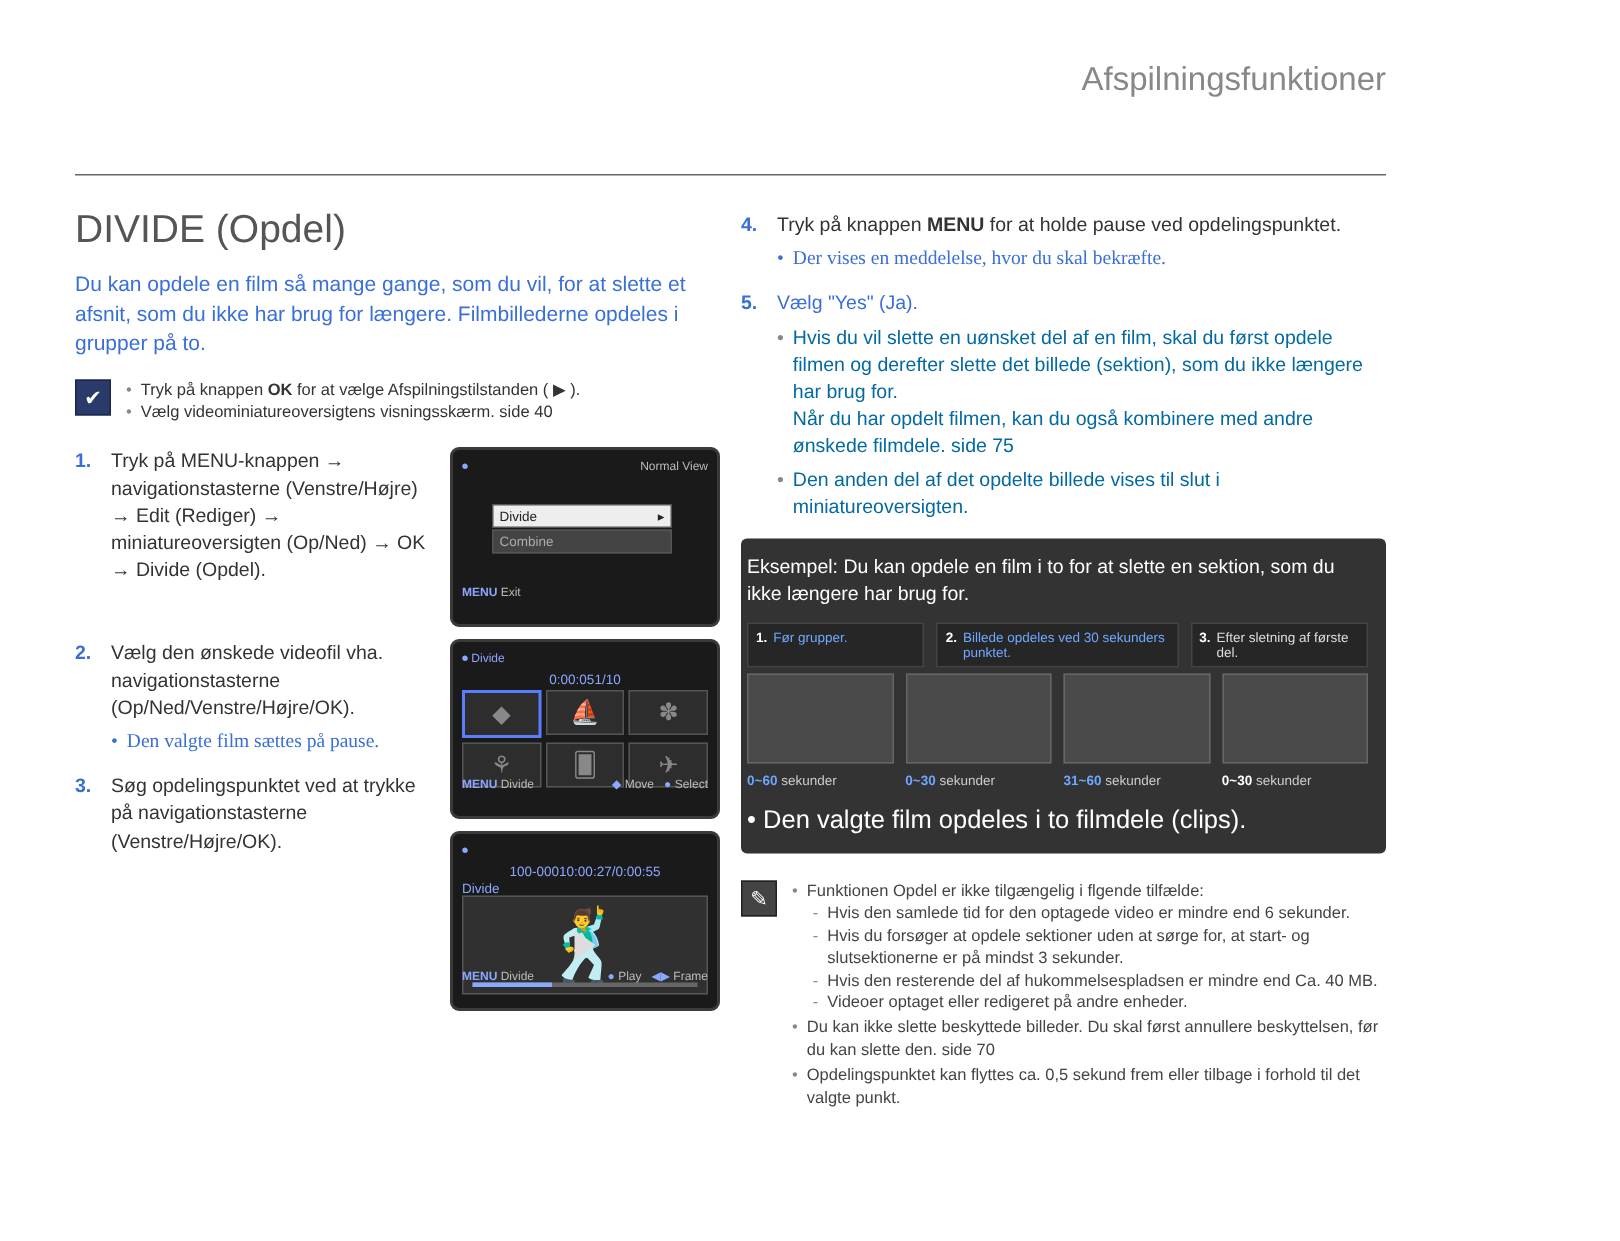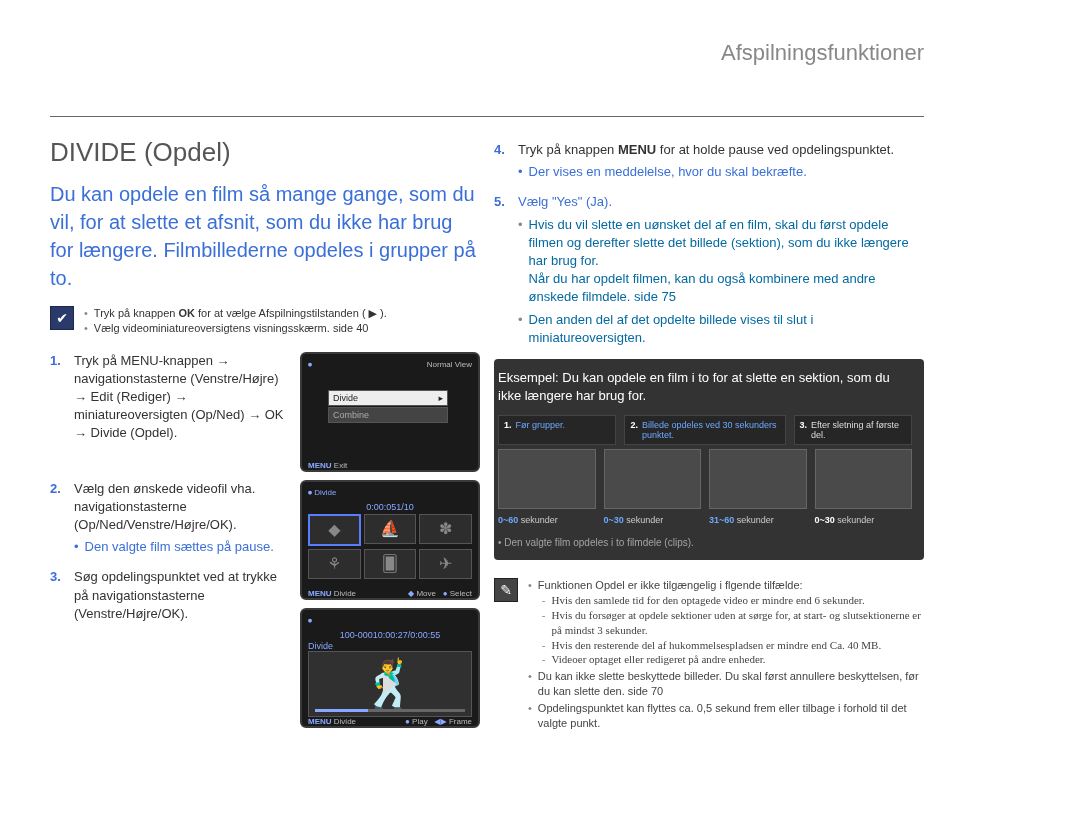--- a/index.html
+++ b/index.html
@@ -36,21 +36,21 @@
     min-width: 0;
   }
   h1.title {
     font-size: 26px;
     color: #555;
     font-weight: normal;
     margin: 10px 0 12px 0;
   }
   .intro {
     color: #3a6fd8;
-    font-size: 20px;
+    font-size: 14px;
     line-height: 1.4;
     margin-bottom: 14px;
   }
   .note-box {
     display: flex;
     gap: 10px;
     margin: 6px 0 16px 0;
   }
   .note-icon {
     width: 22px;
@@ -97,20 +97,21 @@
     width: 16px;
   }
   ol.steps > li .body {
     flex: 1;
   }
   .sub-bul {
     display: flex;
     gap: 6px;
     color: #3a6fd8;
     margin-top: 4px;
+    font-family: Liberation Serif, serif;
   }
   .sub-bul::before {
     content: "•";
     color: #3a6fd8;
     flex: none;
   }
   .sub-bul-gray {
     display: flex;
     gap: 6px;
     margin-top: 4px;
@@ -158,21 +159,21 @@
     padding: 2px 4px;
     margin: 0 0 1px 20px;
     width: 110px;
     font-size: 9px;
     display: flex;
     justify-content: space-between;
   }
   .lcd .menu-row.dim { background:#444; color:#aaa; }
   .lcd .botbar {
     position: absolute;
-    bottom: 0;
+    bottom: 17px;
     left: 6px;
     right: 6px;
     display: flex;
     justify-content: space-between;
     font-size: 8px;
     color:#bbb;
   }
   .lcd .botbar span b { color:#8aa8ff; }
   .thumbs-grid {
     display: grid;
@@ -272,22 +273,22 @@
     gap: 8px;
     font-size: 9px;
   }
   .ex-times .tm {
     flex: 1;
     color: #ccc;
   }
   .ex-times .tm b { color: #6ea8ff; }
   .ex-times .tm.white b { color: #fff; }
   .ex-caption {
-    color: #a3a3a3;
-    font-size: 10px;
+    color: #ffffff;
+    font-size: 17px;
     margin-top: 12px;
   }
   .ex-caption::before {
     content: "• ";
   }
   .note-footer {
     display: flex;
     gap: 10px;
     margin-top: 18px;
   }
@@ -307,21 +308,21 @@
     font-size: 11px;
     color: #444;
     line-height: 1.35;
   }
   .nf-body ul { margin:0; padding:0; list-style:none; }
   .nf-body > ul > li { display:flex; gap:6px; margin-bottom:2px; }
   .nf-body > ul > li::before { content:"•"; color:#888; }
   .nf-body .dash-list { margin-left: 4px; }
   .nf-body .dash-list li { display:flex; gap:6px; }
   .nf-body .dash-list li::before { content:"-"; color:#888; }
-  .nf-body .dash-list li .dd { flex:1;font-family:Liberation Serif, serif; }
+  .nf-body .dash-list li .dd { flex:1; }
 </style>
 </head>
 <body>
 
 <div class="page">
   <div class="header">Afspilningsfunktioner</div>
   <hr class="hr-top">
 
   <div class="columns">
 

